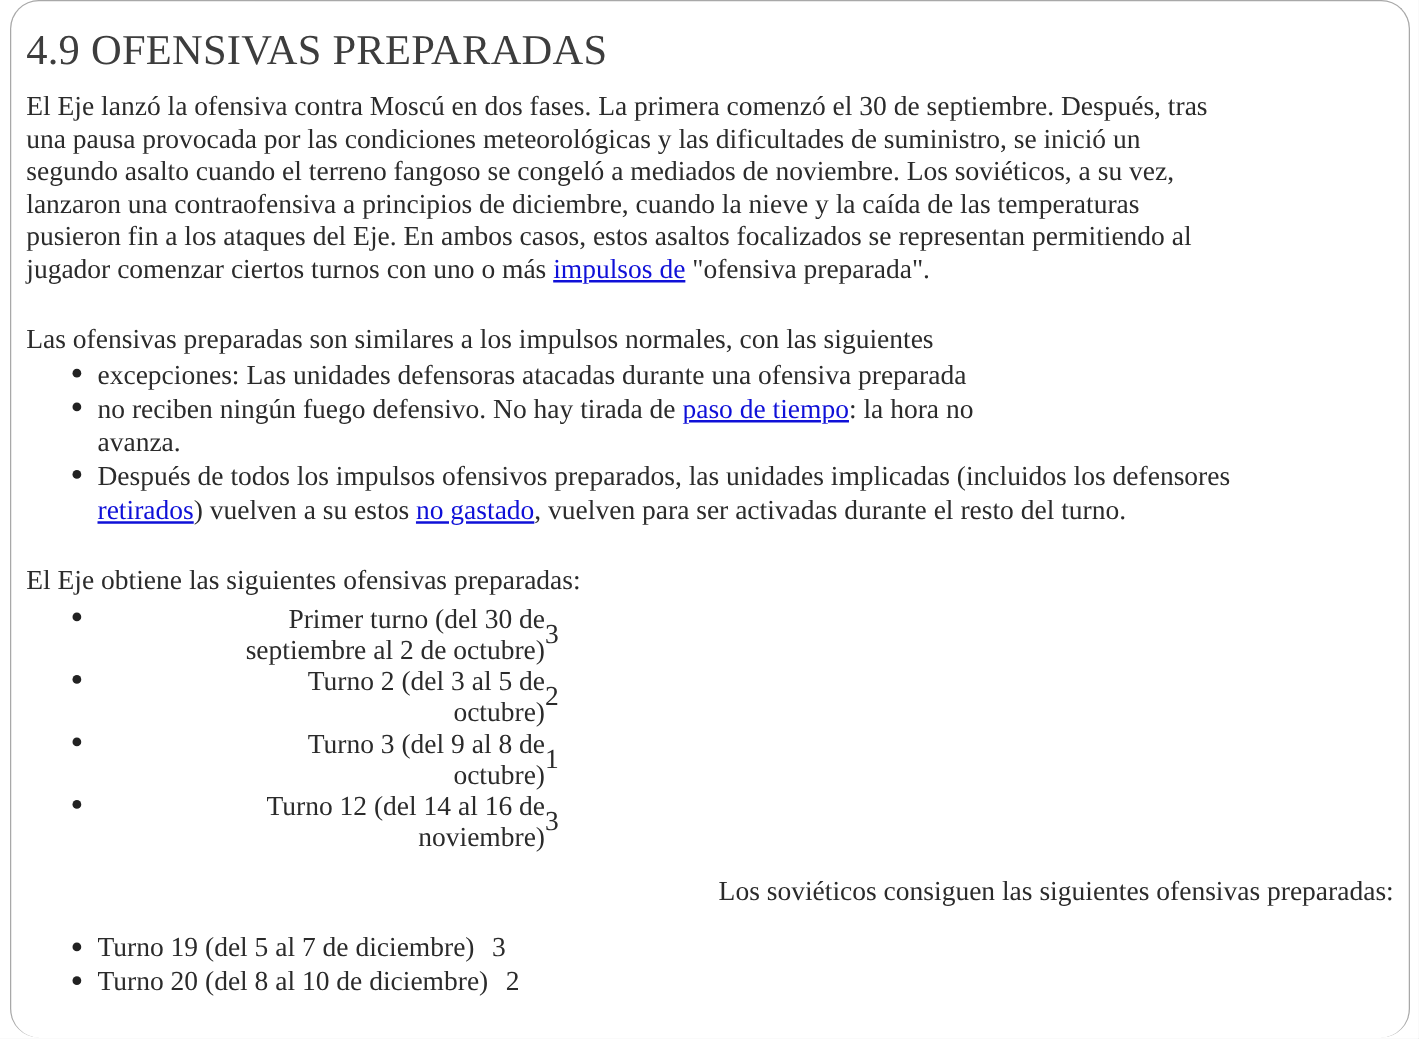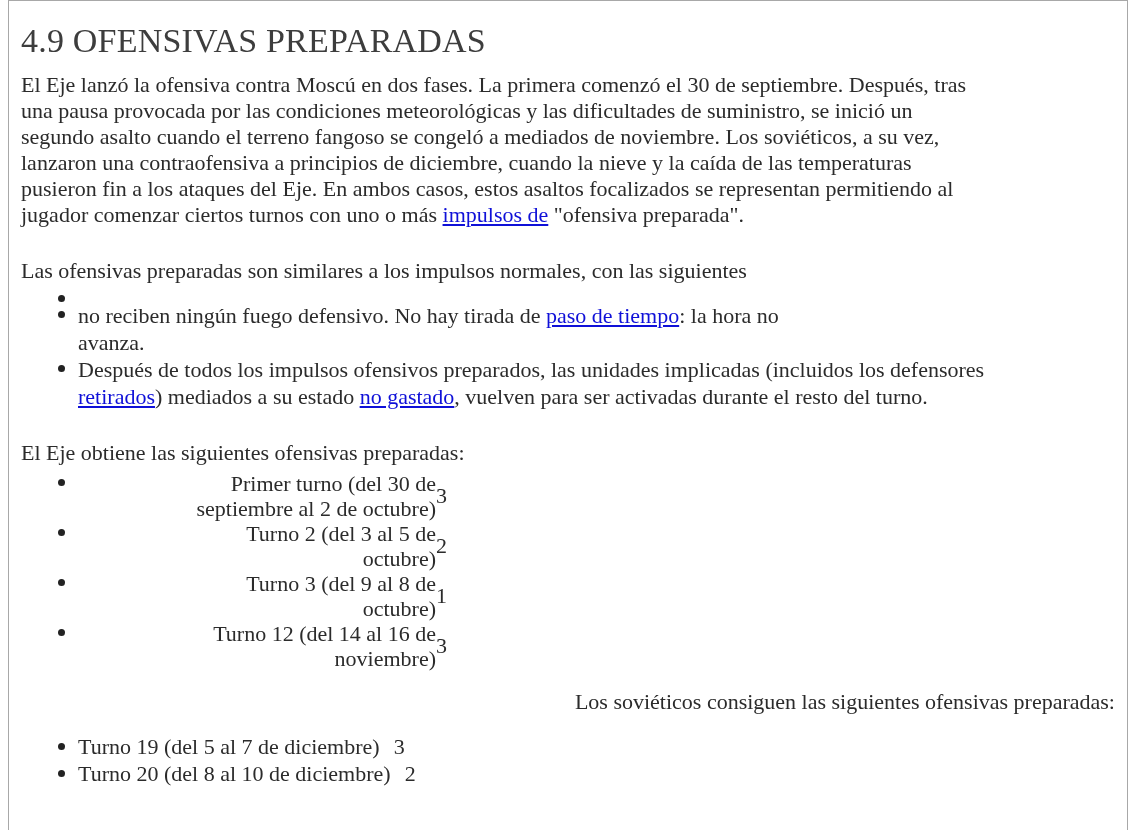--- a/index.html
+++ b/index.html
@@ -10,20 +10,21 @@
   }
   .page-frame{
     margin-left:8px;
     width:1120px;
     min-height:830px;
     border-top:1px solid #a8a8a8;
     border-left:1px solid #a8a8a8;
     border-right:1px solid #a8a8a8;
     box-sizing:border-box;
     padding:0 12px;
+    border-radius:23px;
   }
   h1.doc-title{
     font-size:34px;
     font-weight:normal;
     color:#3d3d3d;
     margin:20px 0 10px 0;
     line-height:1.2;
     letter-spacing:.2px;
   }
   .body-text{
@@ -80,36 +81,37 @@
 jugador comenzar ciertos turnos con uno o más </span><a class="doc-link">impulsos de</a><span> "ofensiva preparada".</span></p>
 
   <p class="body-text para-gap heading-line mt30">Las ofensivas preparadas son similares a los impulsos normales, con las siguientes</p>
 
   <div class="rules-list">
 
     <div class="bullet-row">
       <div class="bullet-cell">
           <div class="dot"></div>
         </div>
+      <div class="bullet-text">excepciones: Las unidades defensoras atacadas durante una ofensiva preparada</div>
     </div>
 
     <div class="bullet-row">
       <div class="bullet-cell">
           <div class="dot"></div>
         </div>
       <div class="bullet-text"><span>no reciben ningún fuego defensivo. No hay tirada de </span><a class="doc-link">paso de tiempo</a><span>: la hora no
 avanza.</span></div>
     </div>
 
     <div class="bullet-row">
       <div class="bullet-cell">
           <div class="dot"></div>
         </div>
       <div class="bullet-text"><span>Después de todos los impulsos ofensivos preparados, las unidades implicadas (incluidos los defensores
-</span><a class="doc-link">retirados</a><span>) mediados a su estado </span><a class="doc-link">no gastado</a><span>, vuelven para ser activadas durante el resto del turno.</span></div>
+</span><a class="doc-link">retirados</a><span>) vuelven a su estos </span><a class="doc-link">no gastado</a><span>, vuelven para ser activadas durante el resto del turno.</span></div>
     </div>
 
   </div>
 
   <p class="body-text heading-line mt30">El Eje obtiene las siguientes ofensivas preparadas:</p>
 
   <div class="turn-list">
 
     <div class="turn-row">
       <div class="bullet-cell">

